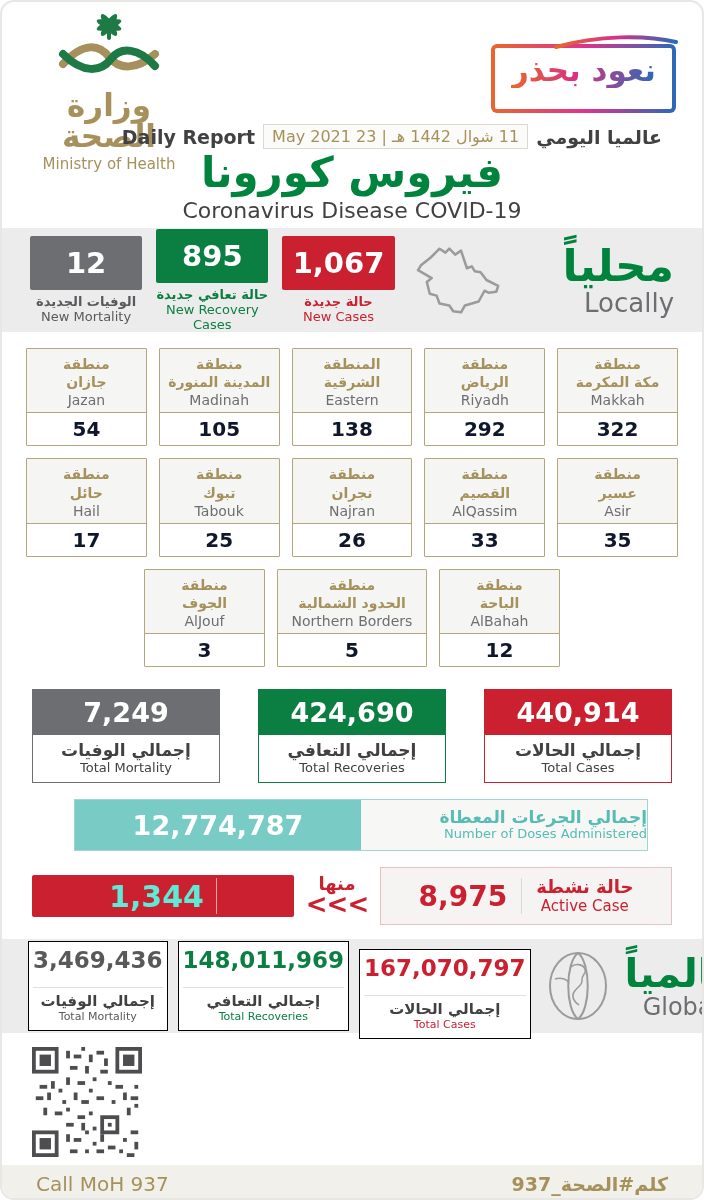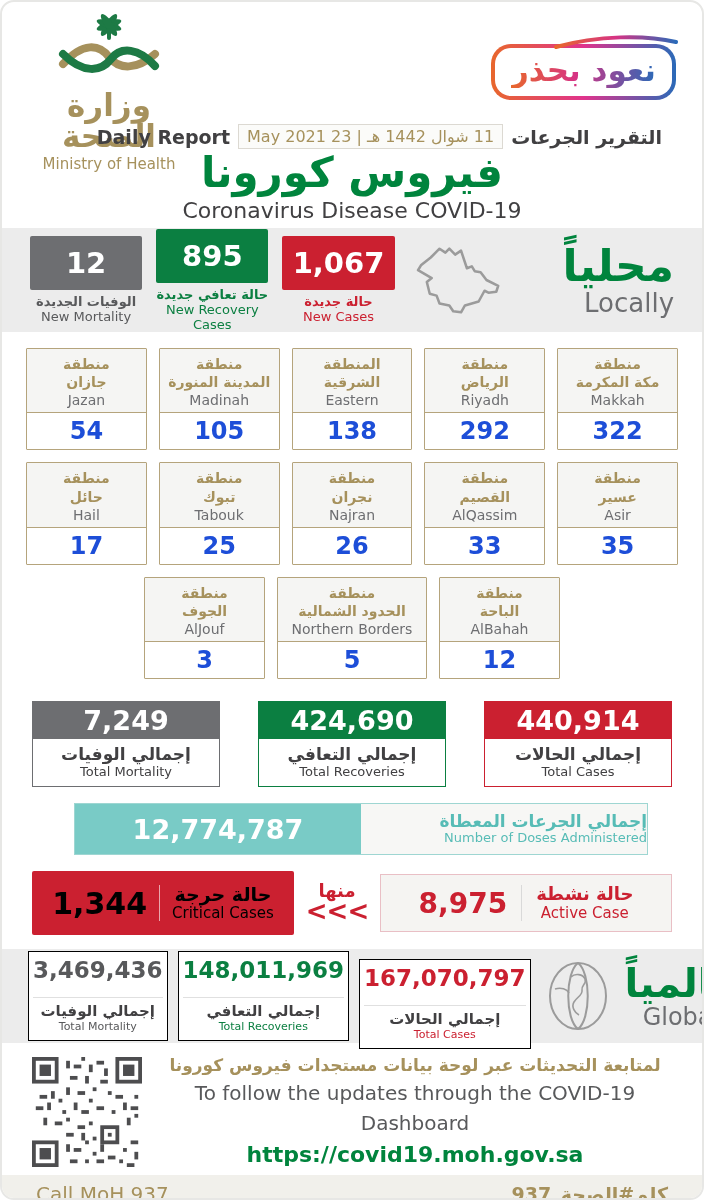--- a/index.html
+++ b/index.html
@@ -6,23 +6,23 @@
   *{box-sizing:border-box;font-family:"DejaVu Sans","Liberation Sans",sans-serif;}
   .page{width:704px;height:1200px;background:#fff;border:2px solid #e7e7e5;border-radius:14px;overflow:hidden;position:relative;}
 
   
   .header{position:relative;height:226px;}
   .logo{position:absolute;left:32px;top:10px;width:150px;text-align:center;}
   .logo svg{display:block;margin:0 auto;}
   .logo-ar{color:#a6915c;font-size:31px;font-weight:bold;line-height:1;}
   .logo-en{color:#a6915c;font-size:15px;margin-top:3px;}
   .badge-wrap{position:absolute;right:26px;top:42px;}
-  .badge{border:4px solid transparent;border-radius:20px;
+  .badge{border:4px solid transparent;border-radius:6px;
     background:linear-gradient(#fff,#fff) padding-box,linear-gradient(90deg,#e8672c,#e0338c,#2a6ab8) border-box;
-    padding:4px 16px 8px;}
+    padding:4px 16px 21px;}
   .badge-text{font-size:31px;font-weight:bold;
     background:linear-gradient(90deg,#e8672c 0%,#d63384 45%,#2a6ab8 100%);
     -webkit-background-clip:text;background-clip:text;color:transparent;}
   .badge-swoosh{position:absolute;top:-11px;right:-4px;}
   .report-line{position:absolute;top:122px;right:40px;display:flex;align-items:center;gap:8px;}
   .report-en{color:#414042;font-size:19px;font-weight:bold;}
   .report-date{border:1px solid #dcd9d2;background:#fbfbf9;color:#a6915c;font-size:16px;padding:2px 8px;}
   .report-ar{color:#414042;font-size:19px;font-weight:bold;}
   .main-title{position:absolute;top:146px;left:0;right:0;text-align:center;color:#00843d;font-size:42px;font-weight:bold;}
   .sub-title{position:absolute;top:196px;left:0;right:0;text-align:center;color:#414042;font-size:22px;}
@@ -42,41 +42,41 @@
   .head-en{color:#6d6e71;font-size:26px;margin-top:2px;}
 
   
   .regions{padding:16px 24px 4px;}
   .region-row{display:flex;gap:12px;margin-bottom:12px;justify-content:space-between;}
   .region-row.center{justify-content:center;}
   .region-card{width:121px;border:1.5px solid #b5a47c;background:#fff;text-align:center;border-radius:1px;}
   .region-top{background:#f5f5f3;min-height:62px;padding:6px 3px 4px;display:flex;flex-direction:column;justify-content:center;}
   .r-ar{color:#a6915c;font-size:14px;font-weight:bold;line-height:1.3;}
   .r-en{color:#6d6e71;font-size:14px;margin-top:1px;}
-  .region-val{border-top:1.5px solid #b5a47c;padding:4px 2px;color:#1d4ed8;font-size:24px;font-weight:bold;}
+  .region-val{border-top:1.5px solid #b5a47c;padding:4px 2px;color:#0f172a;font-size:20px;font-weight:bold;}
 
   
   .totals{display:flex;justify-content:space-between;padding:6px 30px 10px;}
   .total-box{width:188px;text-align:center;}
-  .total-head{height:38px;display:flex;align-items:center;justify-content:center;color:#fff;font-size:27px;font-weight:bold;}
+  .total-head{height:46px;display:flex;align-items:center;justify-content:center;color:#fff;font-size:27px;font-weight:bold;}
   .total-body{border:1.5px solid;border-top:none;padding:5px 2px 7px;background:#fff;}
   .b-gray{border-color:#6d6e71;} .b-green{border-color:#0b7f41;} .b-red{border-color:#cb2030;}
   .t-ar{color:#414042;font-size:17px;font-weight:bold;}
   .t-en{color:#414042;font-size:13px;}
 
   
   .doses{margin:6px 54px 12px 72px;height:52px;display:flex;border:1px solid #9ed6d2;}
   .doses-num{background:#79cbc6;width:50%;display:flex;align-items:center;justify-content:center;color:#fff;font-size:27px;font-weight:bold;}
   .doses-label{flex:1;background:#f7f7f5;display:flex;flex-direction:column;align-items:flex-end;justify-content:center;line-height:1.15;}
   .d-ar{color:#57bcb6;font-size:17px;font-weight:bold;}
   .d-en{color:#57bcb6;font-size:13px;}
 
   
   .active-row{display:flex;align-items:center;padding:4px 30px 14px;}
-  .critical-box{width:262px;height:64px;background:#cb2030;display:flex;align-items:center;justify-content:center;gap:12px;color:#000000;border-radius:2px;}
+  .critical-box{width:262px;height:42px;background:#cb2030;display:flex;align-items:center;justify-content:center;gap:12px;color:#5eead4;border-radius:2px;}
   .crit-val{font-size:30px;font-weight:bold;}
   .v-div{width:1px;height:36px;background:rgba(255,255,255,.6);}
   .crit-labels{text-align:center;line-height:1.1;}
   .cl-ar{font-size:19px;font-weight:bold;}
   .cl-en{font-size:15px;}
   .connector{flex:1;text-align:center;color:#cb2030;line-height:.9;}
   .conn-ar{font-size:18px;font-weight:bold;}
   .conn-arrows{font-size:26px;font-weight:bold;letter-spacing:-1px;}
   .active-box{width:292px;height:58px;background:#f5f4f2;border:1px solid #e9bfc5;display:flex;align-items:center;justify-content:center;gap:14px;color:#cb2030;}
   .act-val{font-size:28px;font-weight:bold;}
@@ -144,21 +144,21 @@
         <path d="M6,14 C48,2 96,2 126,9" stroke="url(#gsw)" stroke-width="4" fill="none" stroke-linecap="round"></path>
       </svg>
       <div class="badge">
         <span class="badge-text">نعود بحذر</span>
       </div>
     </div>
 
     <div class="report-line">
       <span class="report-en">Daily Report</span>
       <span class="report-date" dir="rtl">11 شوال 1442 هـ | 23 May 2021</span>
-      <span class="report-ar">التقرير الجرعات</span>
+      <span class="report-ar">عالميا اليومي</span>
     </div>
 
     <div class="main-title">فيروس كورونا</div>
     <div class="sub-title">Coronavirus Disease COVID-19</div>
   </div>
 
   <div class="band locally">
     <div class="stat-card">
       <div class="stat-num bg-gray">12</div>
       <div class="stat-ar c-gray">الوفيات الجديدة</div>
@@ -314,24 +314,20 @@
     <div class="doses-label">
       <div class="d-ar">إجمالي الجرعات المعطاة</div>
       <div class="d-en">Number of Doses Administered</div>
     </div>
   </div>
 
   <div class="active-row">
     <div class="critical-box">
       <div class="crit-val">1,344</div>
       <div class="v-div"></div>
-      <div class="crit-labels">
-        <div class="cl-ar">حالة حرجة</div>
-        <div class="cl-en">Critical Cases</div>
-      </div>
     </div>
     <div class="connector">
       <div class="conn-ar">منها</div>
       <div class="conn-arrows">&lt;&lt;&lt;</div>
     </div>
     <div class="active-box">
       <div class="act-val">8,975</div>
       <div class="a-div"></div>
       <div class="act-labels">
         <div class="al-ar">حالة نشطة</div>
@@ -432,25 +428,20 @@
           <rect x="24" y="24" width="1" height="1"></rect>
           <rect x="26" y="22" width="2" height="1"></rect>
           <rect x="27" y="25" width="1" height="2"></rect>
         <rect x="10" y="27" width="2" height="1"></rect>
           <rect x="14" y="27" width="1" height="1"></rect>
           <rect x="17" y="27" width="2" height="1"></rect>
           <rect x="23" y="27" width="1" height="1"></rect>
           <rect x="25" y="28" width="2" height="1"></rect>
       </g>
     </svg>
-    <div class="dash-text">
-      <div class="dash-ar">لمتابعة التحديثات عبر لوحة بيانات مستجدات فيروس كورونا</div>
-      <div class="dash-en">To follow the updates through the COVID-19 Dashboard</div>
-      <a class="dash-url" href="#">https://covid19.moh.gov.sa</a>
-    </div>
   </div>
 
   <div class="call-band">
     <span class="call-en">Call MoH 937</span>
     <span class="call-ar" dir="rtl">كلم#الصحة_937</span>
   </div>
 
 </div>
 
 </body></html>

